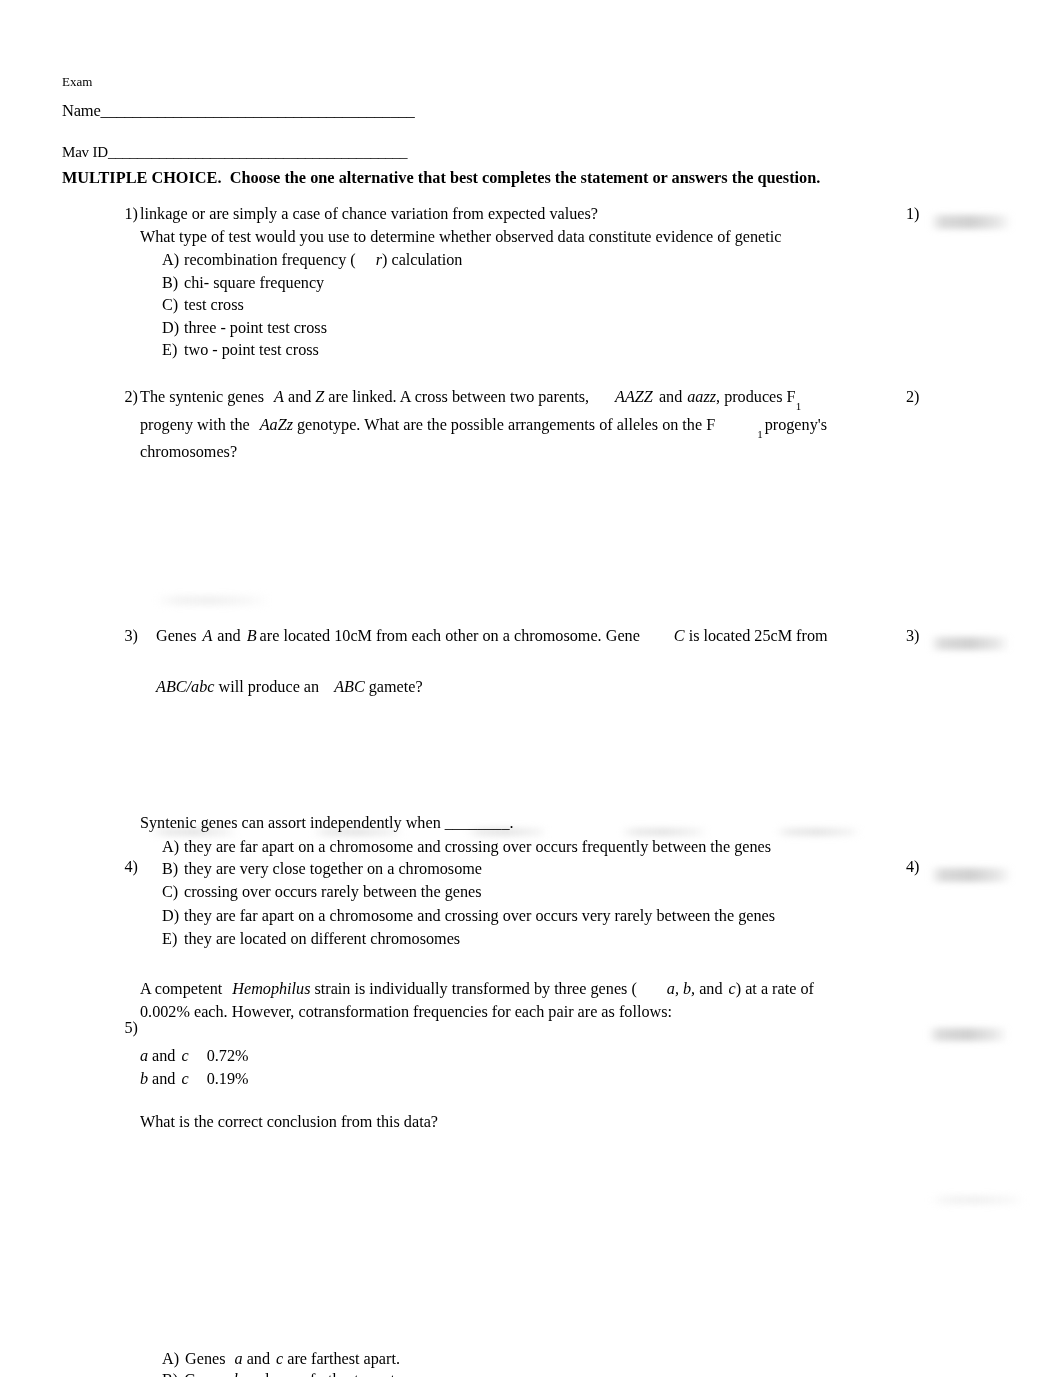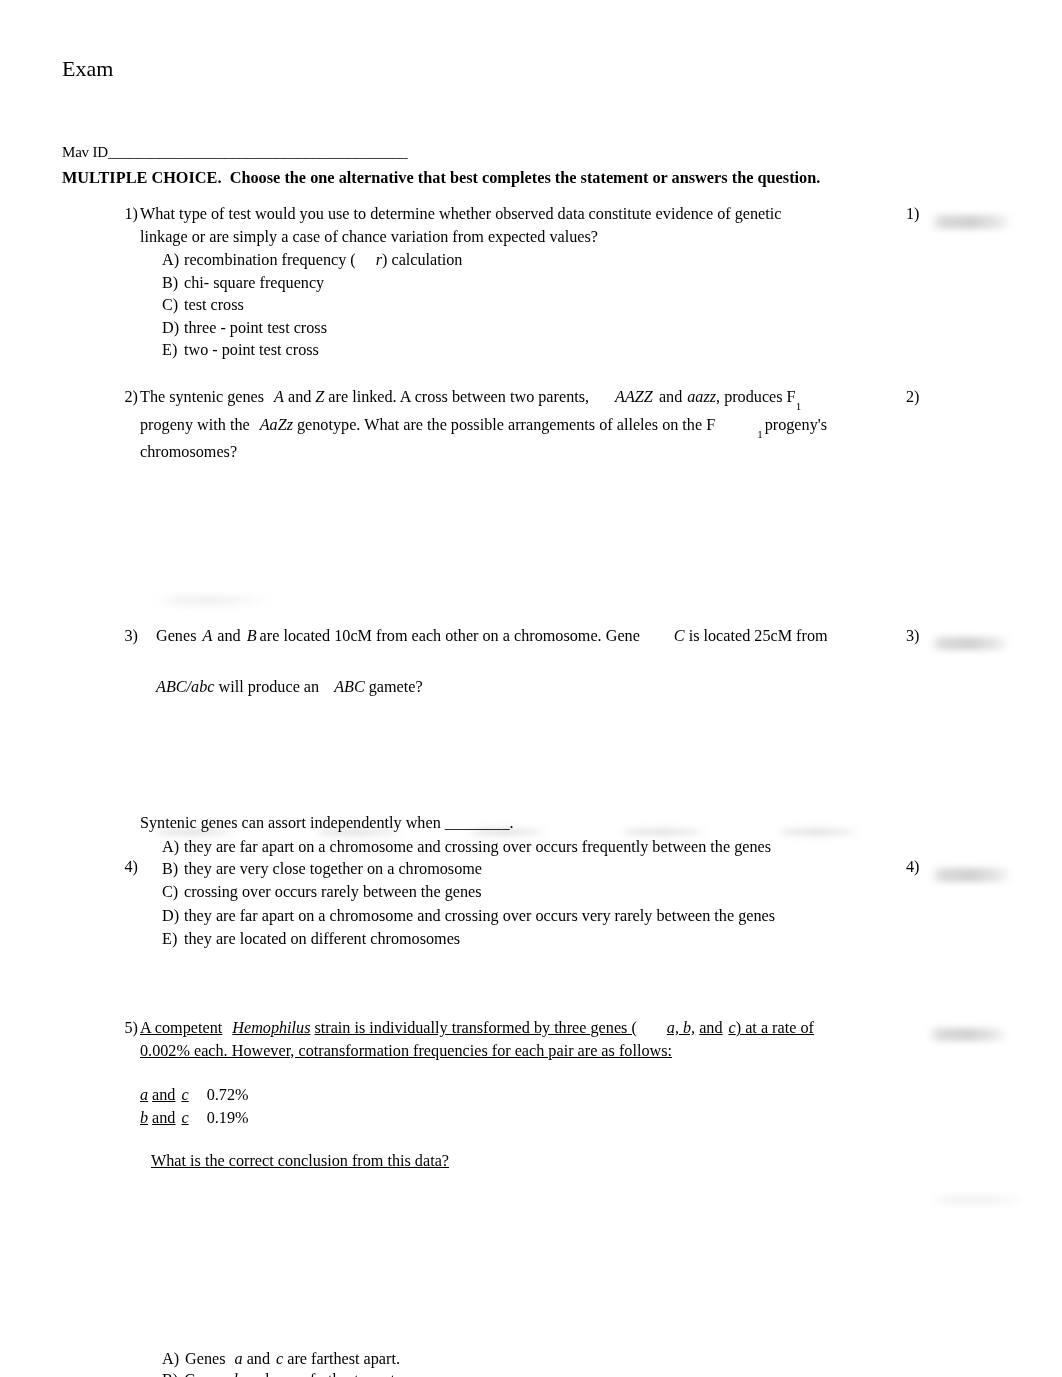--- a/index.html
+++ b/index.html
@@ -18,22 +18,22 @@
     height: 1377px;
     background: #ffffff;
     overflow: hidden;
     margin: 0 auto;
   }
 
   
   .hdr-exam {
     position: absolute;
     left: 62px;
-    top: 58px;
-    font-size: 22px;
+    top: 71px;
+    font-size: 13px;
     line-height: 22px;
     white-space: pre;
   }
   .hdr-name {
     position: absolute;
     left: 62px;
     top: 100px;
     font-size: 16.5px;
     line-height: 22px;
     white-space: pre;
@@ -146,29 +146,30 @@
     overflow: hidden;
   }
 </style>
 </head>
 <body>
 
 <div class="page">
 
   <div class="hdr-exam">Exam</div>
 
+  <div class="hdr-name"><span>Name</span><span>_______________________________________</span></div>
 
   <div class="hdr-mavid"><span>Mav ID</span><span>_________________________________________</span></div>
 
   <div class="hdr-instruction">MULTIPLE CHOICE.  Choose the one alternative that best completes the statement or answers the question.</div>
 
   <div class="q-num q" style="left:112px; top:203px;">1)</div>
   <div class="q-body q" style="top:203px; width:700px;">
+    <div class="q-stem">linkage or are simply a case of chance variation from expected values?</div>
     <div class="q-stem">What type of test would you use to determine whether observed data constitute evidence of genetic</div>
-    <div class="q-stem">linkage or are simply a case of chance variation from expected values?</div>
     <div class="opt" style="margin-left:22px; margin-top:1px;">
       <span class="opt-letter">A)</span><span>recombination frequency (</span><span style="margin-left:20px;"></span><i>r</i><span>) calculation</span>
     </div>
     <div class="opt" style="margin-left:22px;">
       <span class="opt-letter">B)</span><span>chi- square frequency</span>
     </div>
     <div class="opt" style="margin-left:22px;">
       <span class="opt-letter">C)</span><span>test cross</span>
     </div>
     <div class="opt" style="margin-left:22px;">
@@ -221,34 +222,34 @@
       <span class="opt-letter">D)</span><span>they are far apart on a chromosome and crossing over occurs very rarely between the genes</span>
     </div>
     <div class="opt" style="margin-left:22px;">
       <span class="opt-letter">E)</span><span>they are located on different chromosomes</span>
     </div>
   </div>
   <div class="ans-num" style="left:906px; top:856px;">4)</div>
   <div class="ans-smudge" style="left:930px; top:868px; width:82px; height:14px;"></div>
 
   <div class="q-num q" style="left:112px; top:1017px;">5)</div>
-  <div class="q-body q" style="top:1017px; width:760px;text-decoration:underline;">
+  <div class="q-body q" style="top:978px; width:760px;">
     <div style="white-space:nowrap;"><span>A competent</span><span style="display:inline-block;width:10px;"></span><i>Hemophilus</i><span style="display:inline-block;width:4px;"></span><span>strain is individually transformed by three genes (</span><span style="display:inline-block;width:30px;"></span><i>a, b,</i><span style="display:inline-block;width:4px;"></span><span>and</span><span style="display:inline-block;width:6px;"></span><i>c</i><span>) at a rate of</span></div>
     <div style="white-space:nowrap;">0.002% each. However, cotransformation frequencies for each pair are as follows:</div>
 
     <div style="height:22px;"></div>
 
 
     <div class="freq-row"><i>a</i><span style="display:inline-block;width:4px;"></span><span>and</span><span style="display:inline-block;width:6px;"></span><i>c</i><span style="display:inline-block;width:18px;"></span><span class="freq-val">0.72%</span></div>
 
     <div class="freq-row"><i>b</i><span style="display:inline-block;width:4px;"></span><span>and</span><span style="display:inline-block;width:6px;"></span><i>c</i><span style="display:inline-block;width:18px;"></span><span class="freq-val">0.19%</span></div>
 
     <div style="height:20px;"></div>
 
-    <div style="white-space:nowrap;margin-left:11px;">What is the correct conclusion from this data?</div>
+    <div style="white-space:nowrap;">What is the correct conclusion from this data?</div>
   </div>
 
   <div class="ans-smudge" style="left:928px; top:1028px; width:80px; height:13px;"></div>
   <div class="smudge-vfaint" style="left:930px; top:1196px; width:96px; height:8px;"></div>
 
   <div class="q" style="position:absolute; left:162px; top:1348px; white-space:nowrap;"><span>A)</span><span style="display:inline-block;width:6px;"></span><span>Genes</span><span style="display:inline-block;width:9px;"></span><i>a</i><span style="display:inline-block;width:4px;"></span><span>and</span><span style="display:inline-block;width:6px;"></span><i>c</i><span style="display:inline-block;width:4px;"></span><span>are farthest apart.</span></div>
 
   <div class="clipped-line" style="left:162px; top:1371px; width:560px; height:6px;">
     <div class="q" style="white-space:nowrap; position:relative; top:-2px;"><span>B)</span><span style="display:inline-block;width:6px;"></span><span>Genes</span><span style="display:inline-block;width:9px;"></span><i>b</i><span style="display:inline-block;width:4px;"></span><span>and</span><span style="display:inline-block;width:6px;"></span><i>c</i><span style="display:inline-block;width:4px;"></span><span>are farthest apart.</span></div>
   </div>

